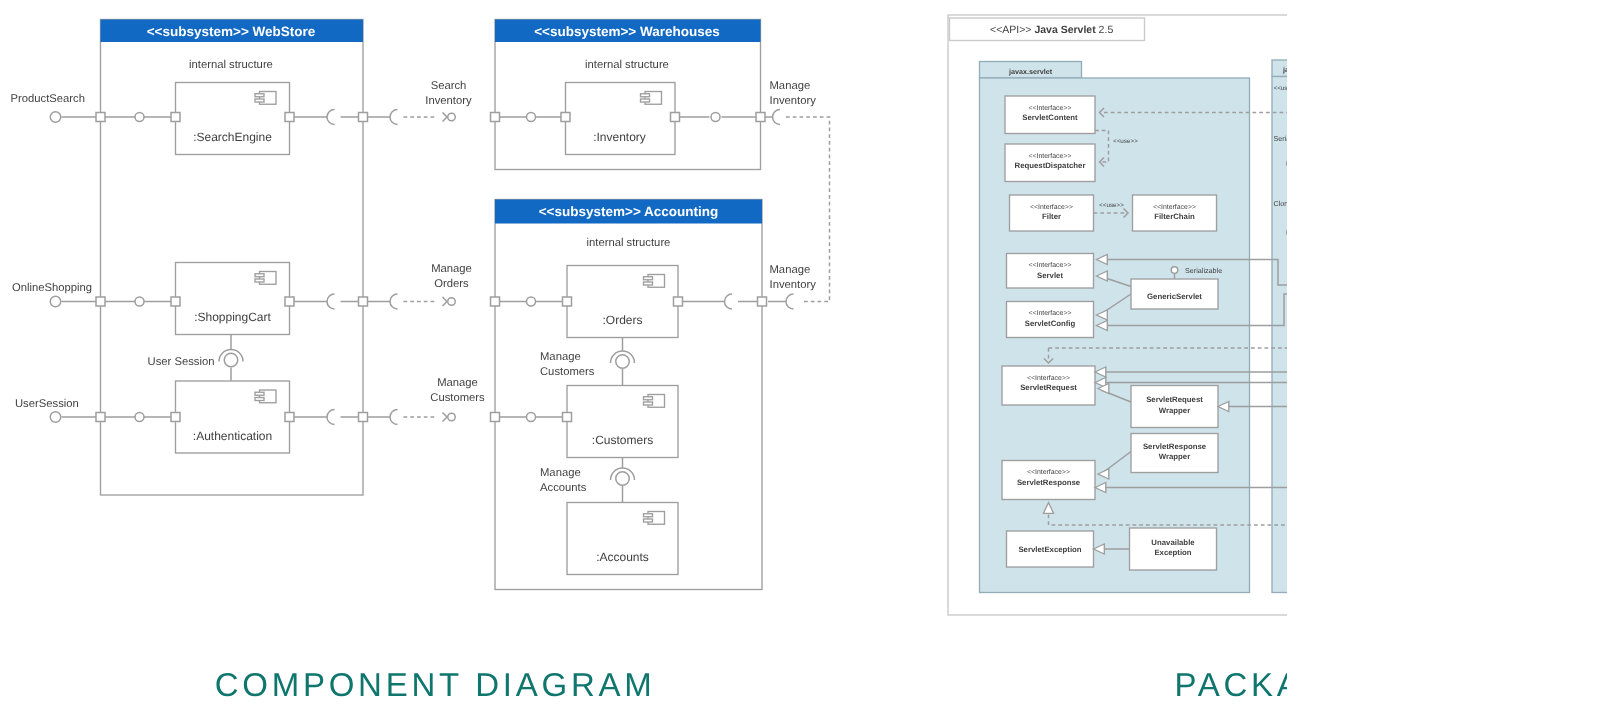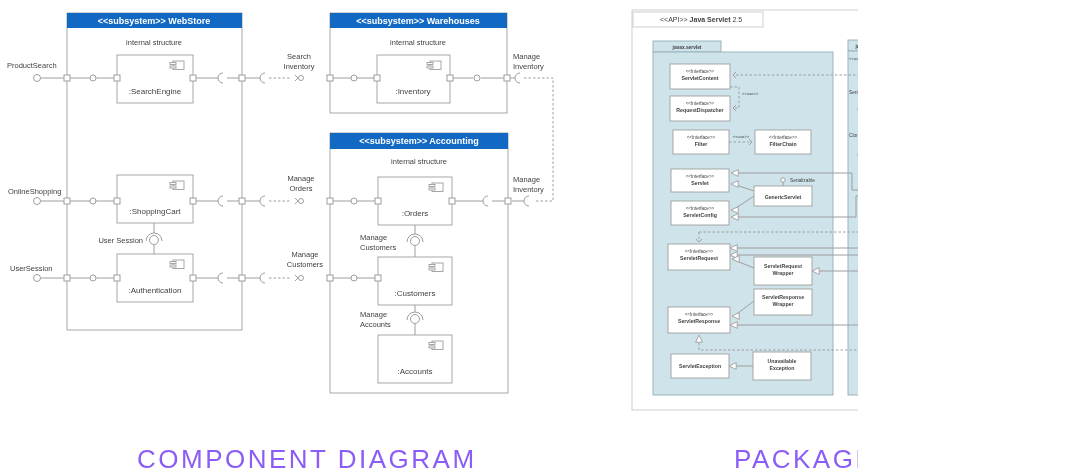--- a/index.html
+++ b/index.html
@@ -1,21 +1,21 @@
 <!DOCTYPE html>
 <html><head>
 <meta charset="utf-8">
 <style>
   html,body{margin:0;padding:0;background:#ffffff;}
   #stage{position:relative;width:858px;height:475px;background:#ffffff;overflow:hidden;
          font-family:"Liberation Sans", sans-serif;}
   #diagram-canvas{position:absolute;left:0;top:0;}
   svg text{font-family:"Liberation Sans", sans-serif;}
-  .caption{position:absolute;top:444px;width:300px;text-align:left;
-           font-size:26px;letter-spacing:2.5px;font-weight:400;color:#8b5cf6;
+  .caption{position:absolute;top:444px;width:300px;text-align:right;
+           font-size:22px;letter-spacing:2.5px;font-weight:400;color:#0f766e;
            font-family:"Liberation Sans", sans-serif;white-space:nowrap;}
   #caption-left{left:137px;}
   #caption-right{left:734px;}
 </style>
 </head>
 <body>
 
 <div id="stage">
   <svg id="diagram-canvas" width="1066" height="475" viewBox="0 0 1066 475" xmlns="http://www.w3.org/2000/svg">
       <g>

